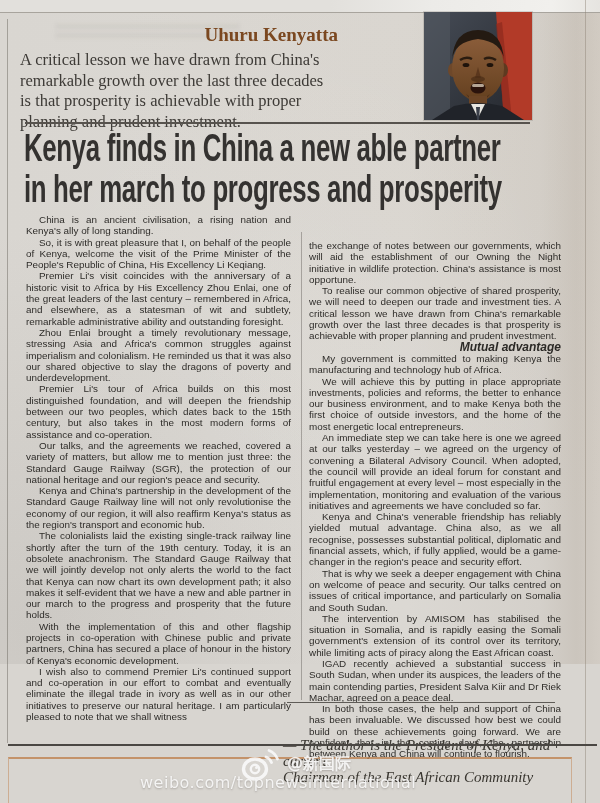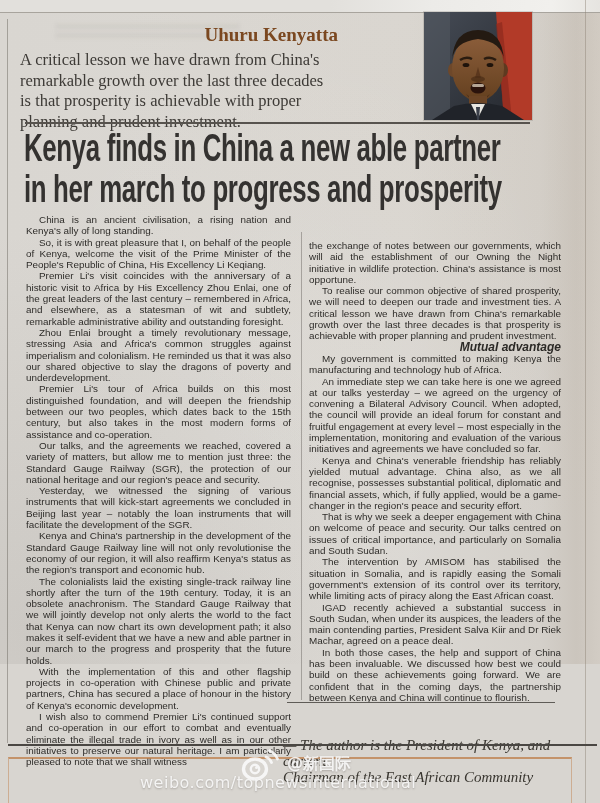--- a/index.html
+++ b/index.html
@@ -116,35 +116,35 @@
 
   <div class="divider"></div>
 
   <div class="col col1">
       <p>China is an ancient civilisation, a rising nation and Kenya's ally of long standing.</p>
       <p>So, it is with great pleasure that I, on behalf of the people of Kenya, welcome the visit of the Prime Minister of the People's Republic of China, His Excellency Li Keqiang.</p>
       <p>Premier Li's visit coincides with the anniversary of a historic visit to Africa by His Excellency Zhou Enlai, one of the great leaders of the last century – remembered in Africa, and elsewhere, as a statesman of wit and subtlety, remarkable administrative ability and outstanding foresight.</p>
       <p>Zhou Enlai brought a timely revolutionary message, stressing Asia and Africa's common struggles against imperialism and colonialism. He reminded us that it was also our shared objective to slay the dragons of poverty and underdevelopment.</p>
       <p>Premier Li's tour of Africa builds on this most distinguished foundation, and will deepen the friendship between our two peoples, which dates back to the 15th century, but also takes in the most modern forms of assistance and co-operation.</p>
       <p>Our talks, and the agreements we reached, covered a variety of matters, but allow me to mention just three: the Standard Gauge Railway (SGR), the protection of our national heritage and our region's peace and security.</p>
-      <p>Yesterday, we witnessed the signing of various instruments that will kick-start agreements we concluded in Beijing last year – notably the loan instruments that will facilitate the development of the SGR.</p>
       <p>Kenya and China's partnership in the development of the Standard Gauge Railway line will not only revolutionise the economy of our region, it will also reaffirm Kenya's status as the region's transport and economic hub.</p>
       <p>The colonialists laid the existing single-track railway line shortly after the turn of the 19th century. Today, it is an obsolete anachronism. The Standard Gauge Railway that we will jointly develop not only alerts the world to the fact that Kenya can now chart its own development path; it also makes it self-evident that we have a new and able partner in our march to the progress and prosperity that the future holds.</p>
       <p>With the implementation of this and other flagship projects in co-operation with Chinese public and private partners, China has secured a place of honour in the history of Kenya's economic development.</p>
       <p>I wish also to commend Premier Li's continued support and co-operation in our effort to combat and eventually eliminate the illegal trade in ivory as well as in our other initiatives to preserve our natural heritage. I am particularly pleased to note that we shall witness</p>
     </div>
 
   <div class="col col2">
     <div class="intro">
         <p>the exchange of notes between our governments, which will aid the establishment of our Owning the Night initiative in wildlife protection.  China's assistance is most opportune.</p>
         <p>To realise our common objective of shared prosperity, we will need to deepen our trade and investment ties. A critical lesson we have drawn from China's remarkable growth over the last three decades is that prosperity is achievable with proper planning and prudent investment.</p>
       </div>
     <p class="subhead">Mutual advantage</p>
     <div>
         <p>My government is committed to making Kenya the manufacturing and technology hub of Africa.</p>
+        <p>We will achieve this by putting in place appropriate investments, policies and reforms, the better to enhance our business environment, and to make Kenya both the first choice of outside investors, and the home of the most energetic local entrepreneurs.</p>
         <p>An immediate step we can take here is one we agreed at our talks yesterday – we agreed on the urgency of convening a Bilateral Advisory Council. When adopted, the council will provide an ideal forum for constant and fruitful engagement at every level – most especially in the implementation, monitoring and evaluation of the various initiatives and agreements we have concluded so far.</p>
         <p>Kenya and China's venerable friendship has reliably yielded mutual advantage. China also, as we all recognise, possesses substantial political, diplomatic and financial assets, which, if fully applied, would be a game-changer in the region's peace and security effort.</p>
         <p>That is why we seek a deeper engagement with China on welcome of peace and security. Our talks centred on issues of critical importance, and particularly on Somalia and South Sudan.</p>
         <p>The intervention by AMISOM has stabilised the situation in Somalia, and is rapidly easing the Somali government's extension of its control over its territory, while limiting acts of piracy along the East African coast.</p>
         <p>IGAD recently achieved a substantial success in South Sudan, when under its auspices, the leaders of the main contending parties, President Salva Kiir and Dr Riek Machar, agreed on a peace deal.</p>
         <p>In both those cases, the help and support of China has been invaluable. We discussed how best we could build on these achievements going forward. We are confident that in the coming days, the partnership between Kenya and China will continue to flourish.</p>
       </div>
   </div>
 
   <div class="attr-rule"></div>

